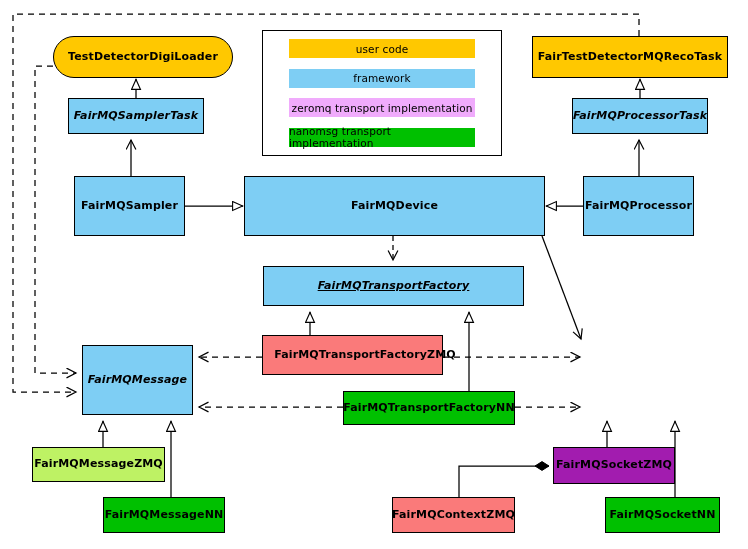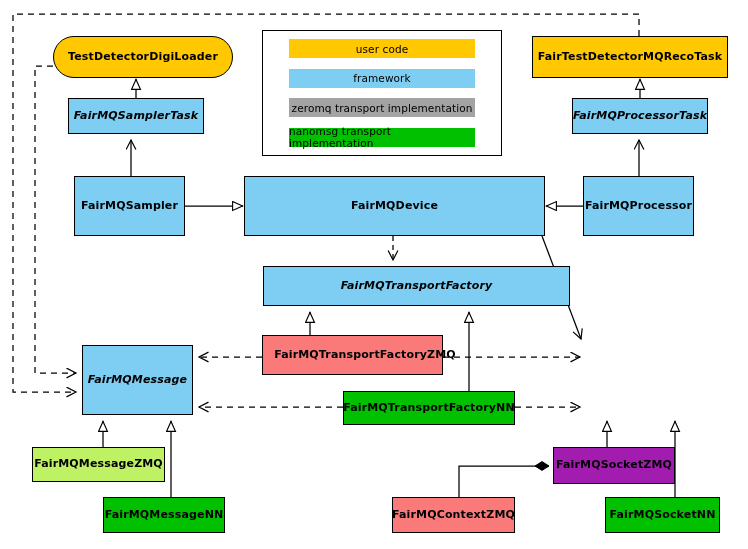--- a/index.html
+++ b/index.html
@@ -124,30 +124,30 @@
     </g>
   </svg>
 
   <div class="node" style="left: 53px; top: 36px; width: 180px; height: 42px; background: rgb(255, 200, 0); border-radius: 21px;">TestDetectorDigiLoader</div>
   <div class="node" style="left: 532px; top: 36px; width: 196px; height: 42px; background: rgb(255, 200, 0);">FairTestDetectorMQRecoTask</div>
   <div class="node italic" style="left: 68px; top: 98px; width: 136px; height: 36px; background: rgb(126, 206, 244);">FairMQSamplerTask</div>
   <div class="node italic" style="left: 572px; top: 98px; width: 136px; height: 36px; background: rgb(126, 206, 244);">FairMQProcessorTask</div>
   <div class="node" style="left: 74px; top: 176px; width: 111px; height: 60px; background: rgb(126, 206, 244);">FairMQSampler</div>
   <div class="node" style="left: 244px; top: 176px; width: 301px; height: 60px; background: rgb(126, 206, 244);">FairMQDevice</div>
   <div class="node" style="left: 583px; top: 176px; width: 111px; height: 60px; background: rgb(126, 206, 244);">FairMQProcessor</div>
-  <div class="node italic" style="left: 263px; top: 266px; width: 307px; height: 40px; background: rgb(126, 206, 244);">FairMQTransportFactory</div>
+  <div class="node italic" style="left: 263px; top: 266px; width: 261px; height: 40px; background: rgb(126, 206, 244); text-decoration: underline;">FairMQTransportFactory</div>
   <div class="node" style="left: 262px; top: 335px; width: 181px; height: 40px; background: rgb(250, 122, 122); padding-left: 25px;">FairMQTransportFactoryZMQ</div>
   <div class="node italic" style="left: 82px; top: 345px; width: 111px; height: 70px; background: rgb(126, 206, 244);">FairMQMessage</div>
   <div class="node" style="left: 343px; top: 391px; width: 172px; height: 34px; background: rgb(0, 192, 0);">FairMQTransportFactoryNN</div>
   <div class="node" style="left: 32px; top: 447px; width: 133px; height: 35px; background: #bef264;">FairMQMessageZMQ</div>
   <div class="node" style="left: 103px; top: 497px; width: 122px; height: 36px; background: rgb(0, 192, 0);">FairMQMessageNN</div>
   <div class="node" style="left: 553px; top: 447px; width: 122px; height: 37px; background: #a21caf;">FairMQSocketZMQ</div>
   <div class="node" style="left: 392px; top: 497px; width: 123px; height: 36px; background: rgb(250, 122, 122);">FairMQContextZMQ</div>
   <div class="node" style="left: 605px; top: 497px; width: 115px; height: 36px; background: rgb(0, 192, 0);">FairMQSocketNN</div>
 
   <div class="legend-box" id="legend" style="left:262px; top:30px; width:240px; height:126px;">
     <div class="legend-row" style="background: rgb(255, 200, 0);">user code</div>
     <div class="legend-row" style="background: rgb(126, 206, 244);">framework</div>
-    <div class="legend-row" style="background: #a3a3a3;">zeromq transport implementation</div>
+    <div class="legend-row" style="background: #f0abfc;">zeromq transport implementation</div>
     <div class="legend-row" style="background: rgb(0, 192, 0);">nanomsg transport implementation</div>
   </div>
 
 </div>
 
 </body></html>

